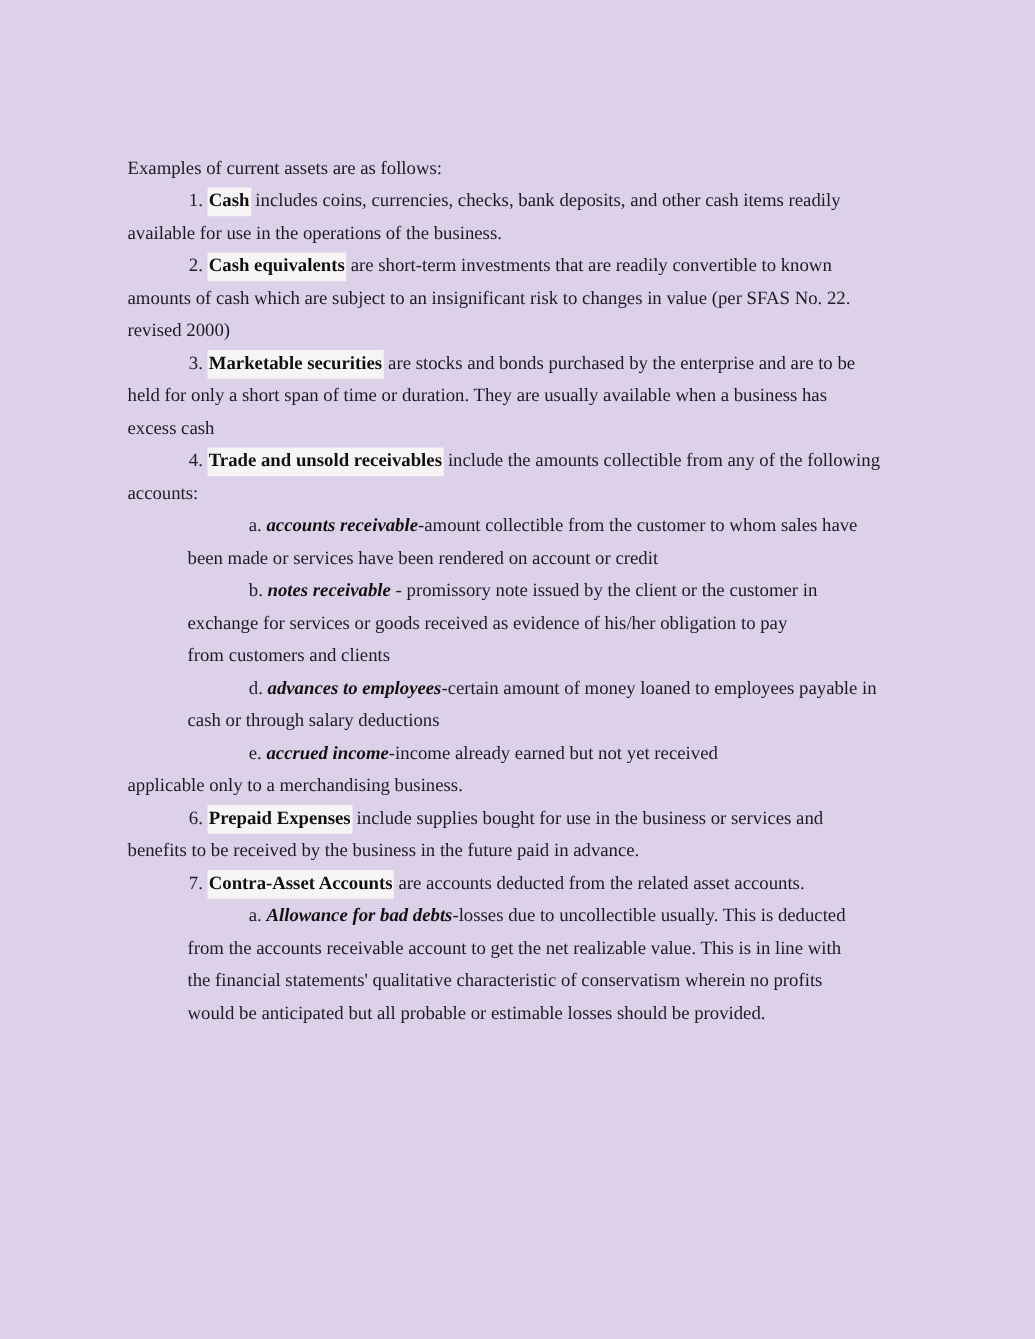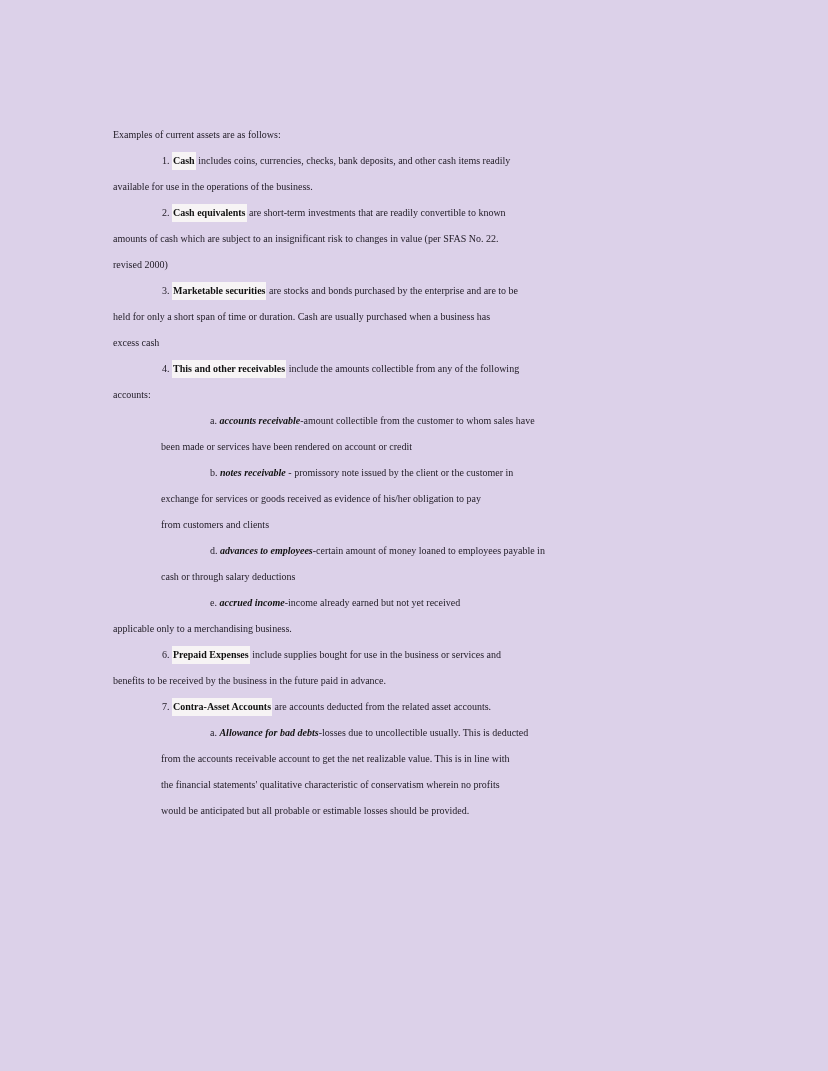--- a/index.html
+++ b/index.html
@@ -9,24 +9,24 @@
     body {
       width: 828px;
       height: 1071px;
       background: #dcd1e9;
       font-family: "Liberation Serif", "DejaVu Serif", serif;
       color: #1f1a24;
       overflow: hidden;
     }
     .page {
       position: absolute;
-      left: 113px;
+      left: 102px;
       top: 122px;
       width: 640px;
-      font-size: 10px;
+      font-size: 15px;
       line-height: 26px;
     }
     .line {
       white-space: nowrap;
       height: 26px;
     }
     .ind1 { padding-left: 49px; }
     .ind2 { padding-left: 97px; }
     .sub { padding-left: 48px; }
     .hl {
@@ -59,26 +59,26 @@
     <span>2.</span>
     <span class="hl">Cash equivalents</span><span> are short-term investments that are readily convertible to known</span>
   </div>
   <div class="line">amounts of cash which are subject to an insignificant risk to changes in value (per SFAS No. 22.</div>
   <div class="line">revised 2000)</div>
 
   <div class="line ind1">
     <span>3.</span>
     <span class="hl">Marketable securities</span><span> are stocks and bonds purchased by the enterprise and are to be</span>
   </div>
-  <div class="line">held for only a short span of time or duration. Cash are usually purchased when a business has</div>
+  <div class="line">held for only a short span of time or duration. They are usually available when a business has</div>
   <div class="line">excess cash</div>
 
   <div class="line ind1">
     <span>4.</span>
-    <span class="hl">This and other receivables</span><span> include the amounts collectible from any of the following</span>
+    <span class="hl">Trade and unsold receivables</span><span> include the amounts collectible from any of the following</span>
   </div>
   <div class="line">accounts:</div>
 
   <div class="line ind2">
     <span>a.</span>
     <span class="bi">accounts receivable</span><span>-amount collectible from the customer to whom sales have</span>
   </div>
   <div class="line sub">been made or services have been rendered on account or credit</div>
 
   <div class="line ind2">

